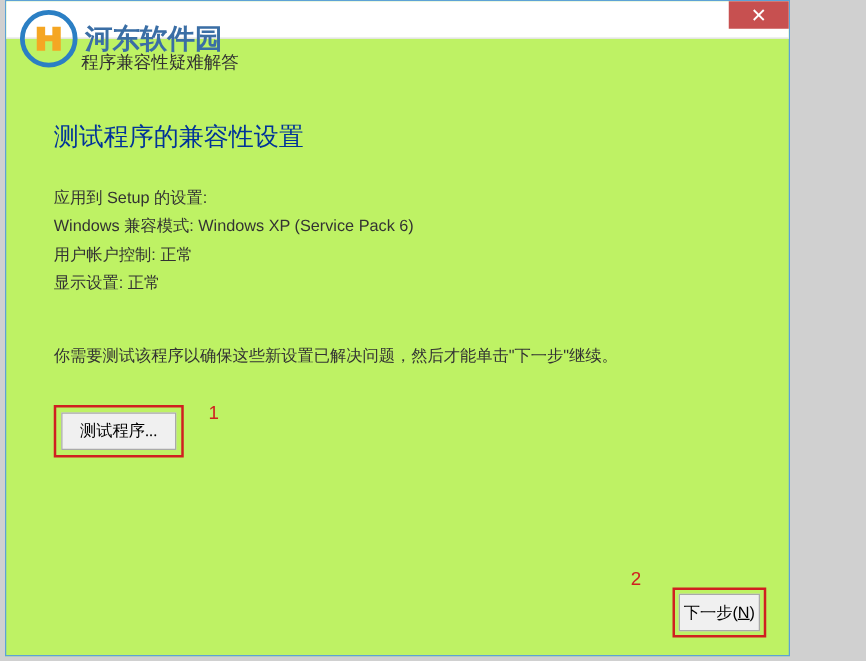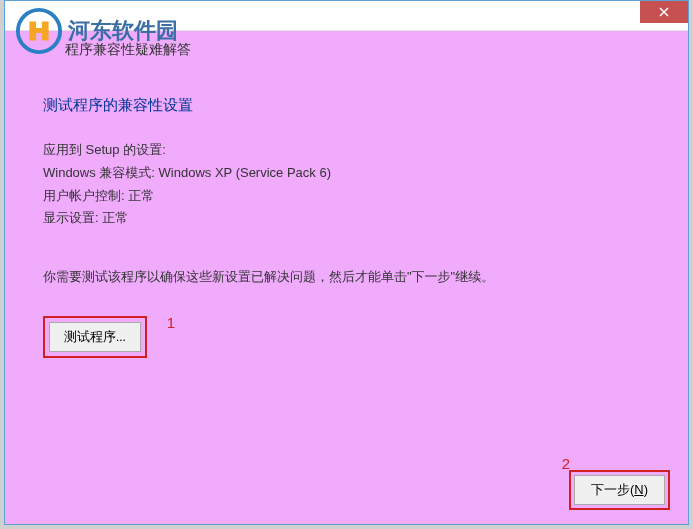--- a/index.html
+++ b/index.html
@@ -12,23 +12,23 @@
       background: #d0d0d0;
       width: 693px;
       height: 529px;
       position: relative;
       overflow: hidden;
     }
     .window {
       position: absolute;
       top: 0;
       left: 4px;
-      width: 685px;
+      width: 628px;
       height: 525px;
-      background: #f0abfc;
+      background: #bef264;
       border: 1px solid #5da2d6;
     }
     .title-bar {
       position: absolute;
       top: 0;
       left: 0;
       right: 0;
       height: 30px;
       background: #ffffff;
       border-bottom: 1px solid #e0e0e0;
@@ -76,21 +76,21 @@
       font-size: 14px;
       color: #333;
     }
     .content {
       position: absolute;
       top: 95px;
       left: 38px;
       right: 38px;
     }
     .main-heading {
-      font-size: 15px;
+      font-size: 20px;
       color: #003399;
       font-weight: normal;
       margin-bottom: 25px;
     }
     .setting-line {
       font-size: 13px;
       color: #333;
       line-height: 1.6;
       margin-bottom: 2px;
     }
@@ -142,21 +142,21 @@
       color: #d02020;
       font-size: 15px;
     }
     .next-button-wrapper {
       border: 2px solid #d02020;
       padding: 3px;
     }
     .next-button {
       background: #f0f0f0;
       border: 1px solid #aaa;
-      padding: 5px 16px;
+      padding: 5px 3px;
       font-size: 13px;
       font-family: inherit;
       cursor: pointer;
     }
     .cancel-button {
       background: #f0f0f0;
       border: 1px solid #aaa;
       padding: 5px 18px;
       font-size: 13px;
       font-family: inherit;

